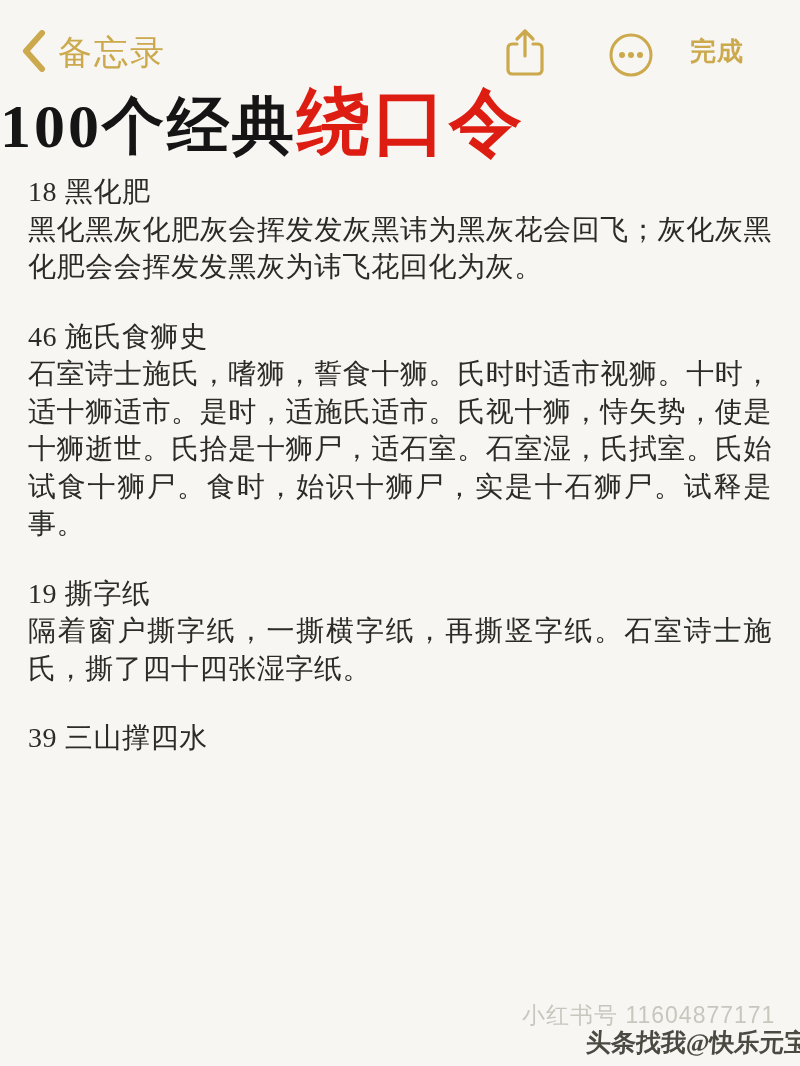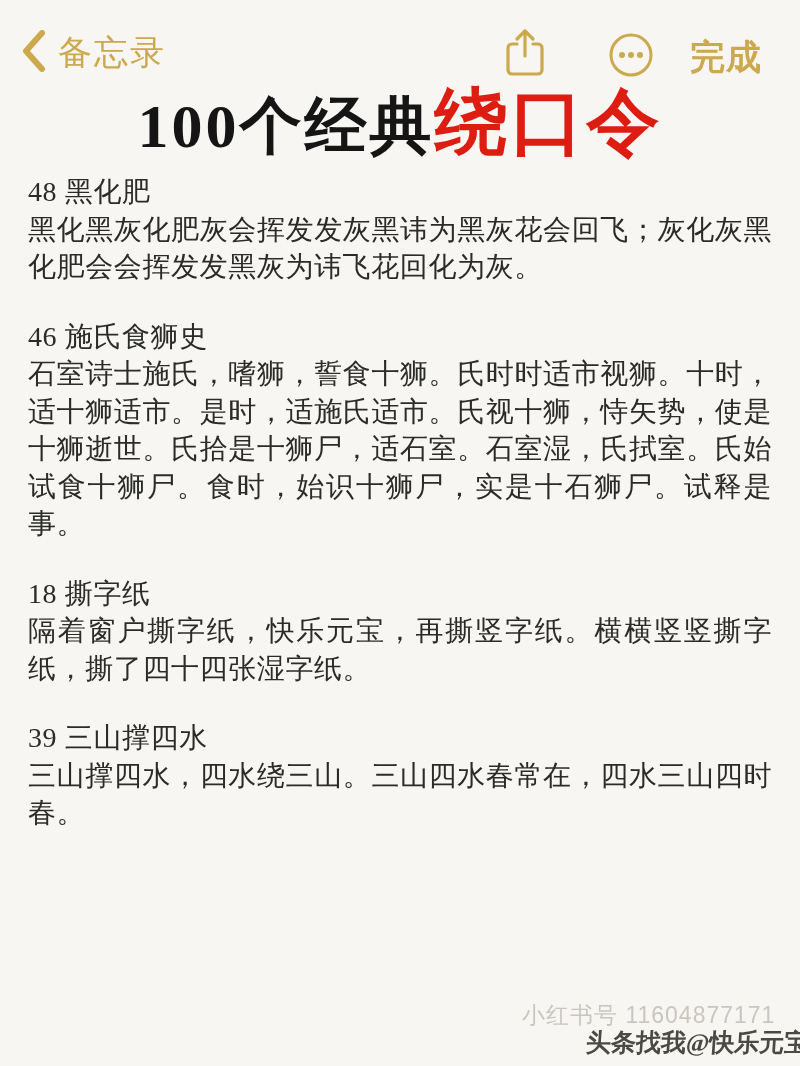--- a/index.html
+++ b/index.html
@@ -45,31 +45,31 @@
   .nav-more {
     position: absolute;
     left: 608px;
     top: 32px;
     cursor: pointer;
   }
   .nav-done {
     position: absolute;
     left: 690px;
     top: 34px;
-    font-size: 35px;
+    font-size: 26px;
     font-weight: bold;
     color: #cba94c;
     font-family: "Liberation Sans", sans-serif;
     letter-spacing: 1px;
     cursor: pointer;
   }
 
   
   .note-title {
-    text-align: center;
+    text-align: left;
     margin-top: 4px;
     line-height: 1;
     white-space: nowrap;
   }
   .title-black {
     font-size: 62px;
     font-weight: 900;
     color: #151515;
     letter-spacing: 3px;
   }
@@ -157,31 +157,30 @@
 
   <div class="nav-done">完成</div>
 </div>
 
 <div class="note-title">
   <span class="title-black">100个经典</span><span class="title-red">绕口令</span>
 </div>
 
 <div class="content">
   <div class="section">
-    <div class="section-heading">48 黑化肥</div>
+    <div class="section-heading">18 黑化肥</div>
     <p class="section-body">黑化黑灰化肥灰会挥发发灰黑讳为黑灰花会回飞；灰化灰黑化肥会会挥发发黑灰为讳飞花回化为灰。</p>
   </div>
   <div class="section">
     <div class="section-heading">46 施氏食狮史</div>
     <p class="section-body">石室诗士施氏，嗜狮，誓食十狮。氏时时适市视狮。十时，适十狮适市。是时，适施氏适市。氏视十狮，恃矢势，使是十狮逝世。氏拾是十狮尸，适石室。石室湿，氏拭室。氏始试食十狮尸。食时，始识十狮尸，实是十石狮尸。试释是事。</p>
   </div>
   <div class="section">
-    <div class="section-heading">18 撕字纸</div>
-    <p class="section-body">隔着窗户撕字纸，快乐元宝，再撕竖字纸。横横竖竖撕字纸，撕了四十四张湿字纸。</p>
+    <div class="section-heading">19 撕字纸</div>
+    <p class="section-body">隔着窗户撕字纸，一撕横字纸，再撕竖字纸。石室诗士施氏，撕了四十四张湿字纸。</p>
   </div>
   <div class="section">
     <div class="section-heading">39 三山撑四水</div>
-    <p class="section-body">三山撑四水，四水绕三山。三山四水春常在，四水三山四时春。</p>
   </div>
 </div>
 
 <div class="wm-light">小红书号 11604877171</div>
 <div class="wm-dark">头条找我@快乐元宝</div>
 
 </body></html>

